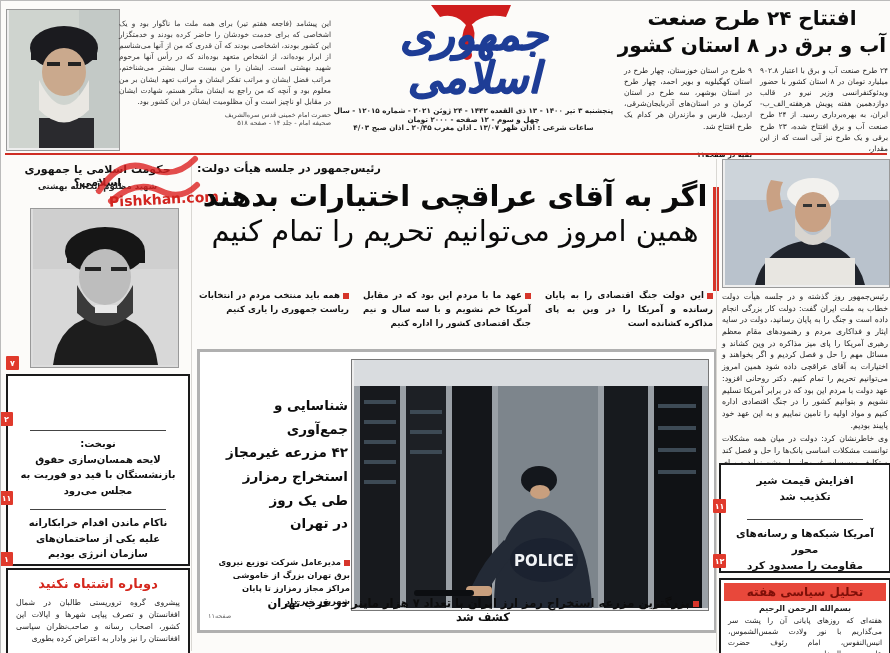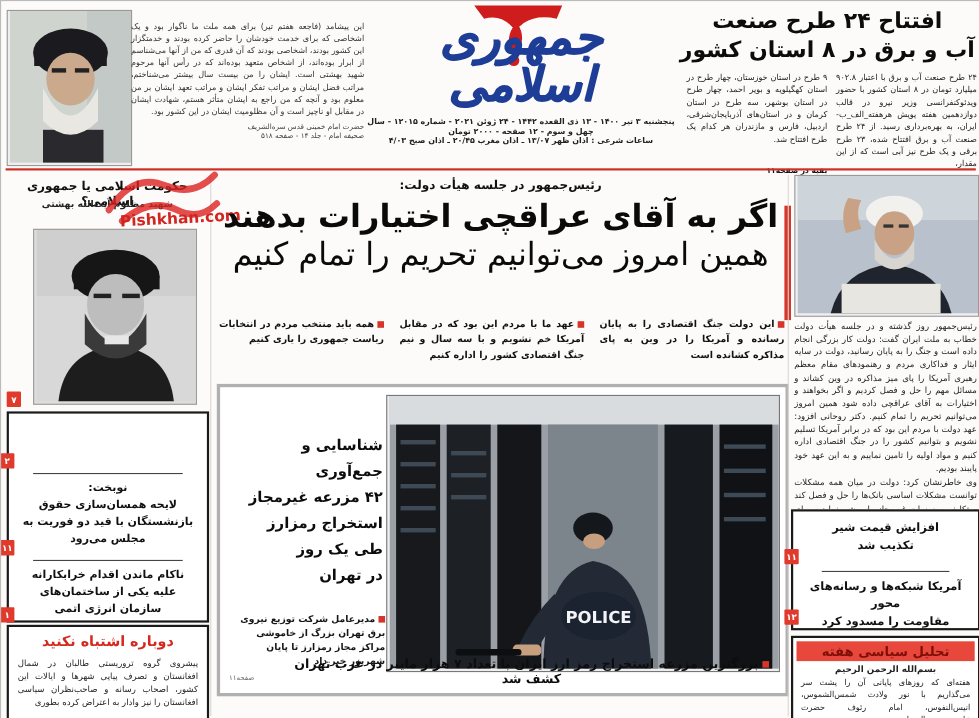--- a/index.html
+++ b/index.html
@@ -104,32 +104,32 @@
       <div class="center pre" style="padding-top:5px;font-size:10px;font-weight:bold;color:#111;line-height:1.55;">نوبخت:
 لایحه همسان‌سازی حقوق
 بازنشستگان با قید دو فوریت به
 مجلس می‌رود</div>
       <div class="badge" style="left:-8px;top:60px;">۱۱</div>
     </div>
     <div class="sep" style="margin:2px 22px 0 22px;"></div>
     <div style="position:relative;height:56px;">
       <div class="center pre" style="padding-top:5px;font-size:10px;font-weight:bold;color:#111;line-height:1.55;">ناکام ماندن اقدام خرابکارانه
 علیه یکی از ساختمان‌های
-سازمان انرژی اتمی</div>
+سازمان انرژی بودیم</div>
       <div class="badge" style="left:-8px;top:42px;">۱</div>
     </div>
   </div>
 
   <div class="abs boxed rtl" style="left:5px;top:567px;width:180px;height:100px;">
     <div class="center" style="padding-top:6px;font-size:13px;font-weight:bold;color:#d5281e;">دوباره اشتباه نکنید</div>
     <div class="just" style="margin:6px 8px 0 8px;font-size:7.8px;line-height:1.55;color:#222;">پیشروی گروه تروریستی طالبان در شمال افغانستان و تصرف پیاپی شهرها و ایالات این کشور، اصحاب رسانه و صاحب‌نظران سیاسی افغانستان را نیز وادار به اعتراض کرده بطوری</div>
   </div>
 
   <div class="abs rtl" style="left:196px;top:161px;width:516px;">
-    <div style="font-size:11px;font-weight:bold;color:#111;text-align:center;">رئیس‌جمهور در جلسه هیأت دولت:</div>
+    <div style="font-size:11px;font-weight:bold;color:#111;text-align:left;">رئیس‌جمهور در جلسه هیأت دولت:</div>
     <div class="center" style="margin-top:4px;font-size:29px;font-weight:bold;color:#0a0a0a;line-height:1.2;">اگر به آقای عراقچی اختیارات بدهند</div>
     <div class="center" style="font-size:29px;font-weight:normal;color:#0a0a0a;line-height:1.2;">همین امروز می‌توانیم تحریم را تمام کنیم</div>
   </div>
 
   <div class="abs rtl" style="left:196px;top:288px;width:516px;display:flex;gap:14px;">
     <div style="width:168px;font-size:8.6px;font-weight:bold;line-height:1.6;color:#111;" class="just"><span class="bullet-sq"></span><span>این دولت جنگ اقتصادی را به پایان رسانده و آمریکا را در وین به پای مذاکره کشانده است</span></div>
     <div style="width:168px;font-size:8.6px;font-weight:bold;line-height:1.6;color:#111;" class="just"><span class="bullet-sq"></span><span>عهد ما با مردم این بود که در مقابل آمریکا خم نشویم و با سه سال و نیم جنگ اقتصادی کشور را اداره کنیم</span></div>
     <div style="width:150px;font-size:8.6px;font-weight:bold;line-height:1.6;color:#111;" class="just"><span class="bullet-sq"></span><span>همه باید منتخب مردم در انتخابات ریاست جمهوری را یاری کنیم</span></div>
   </div>
 

